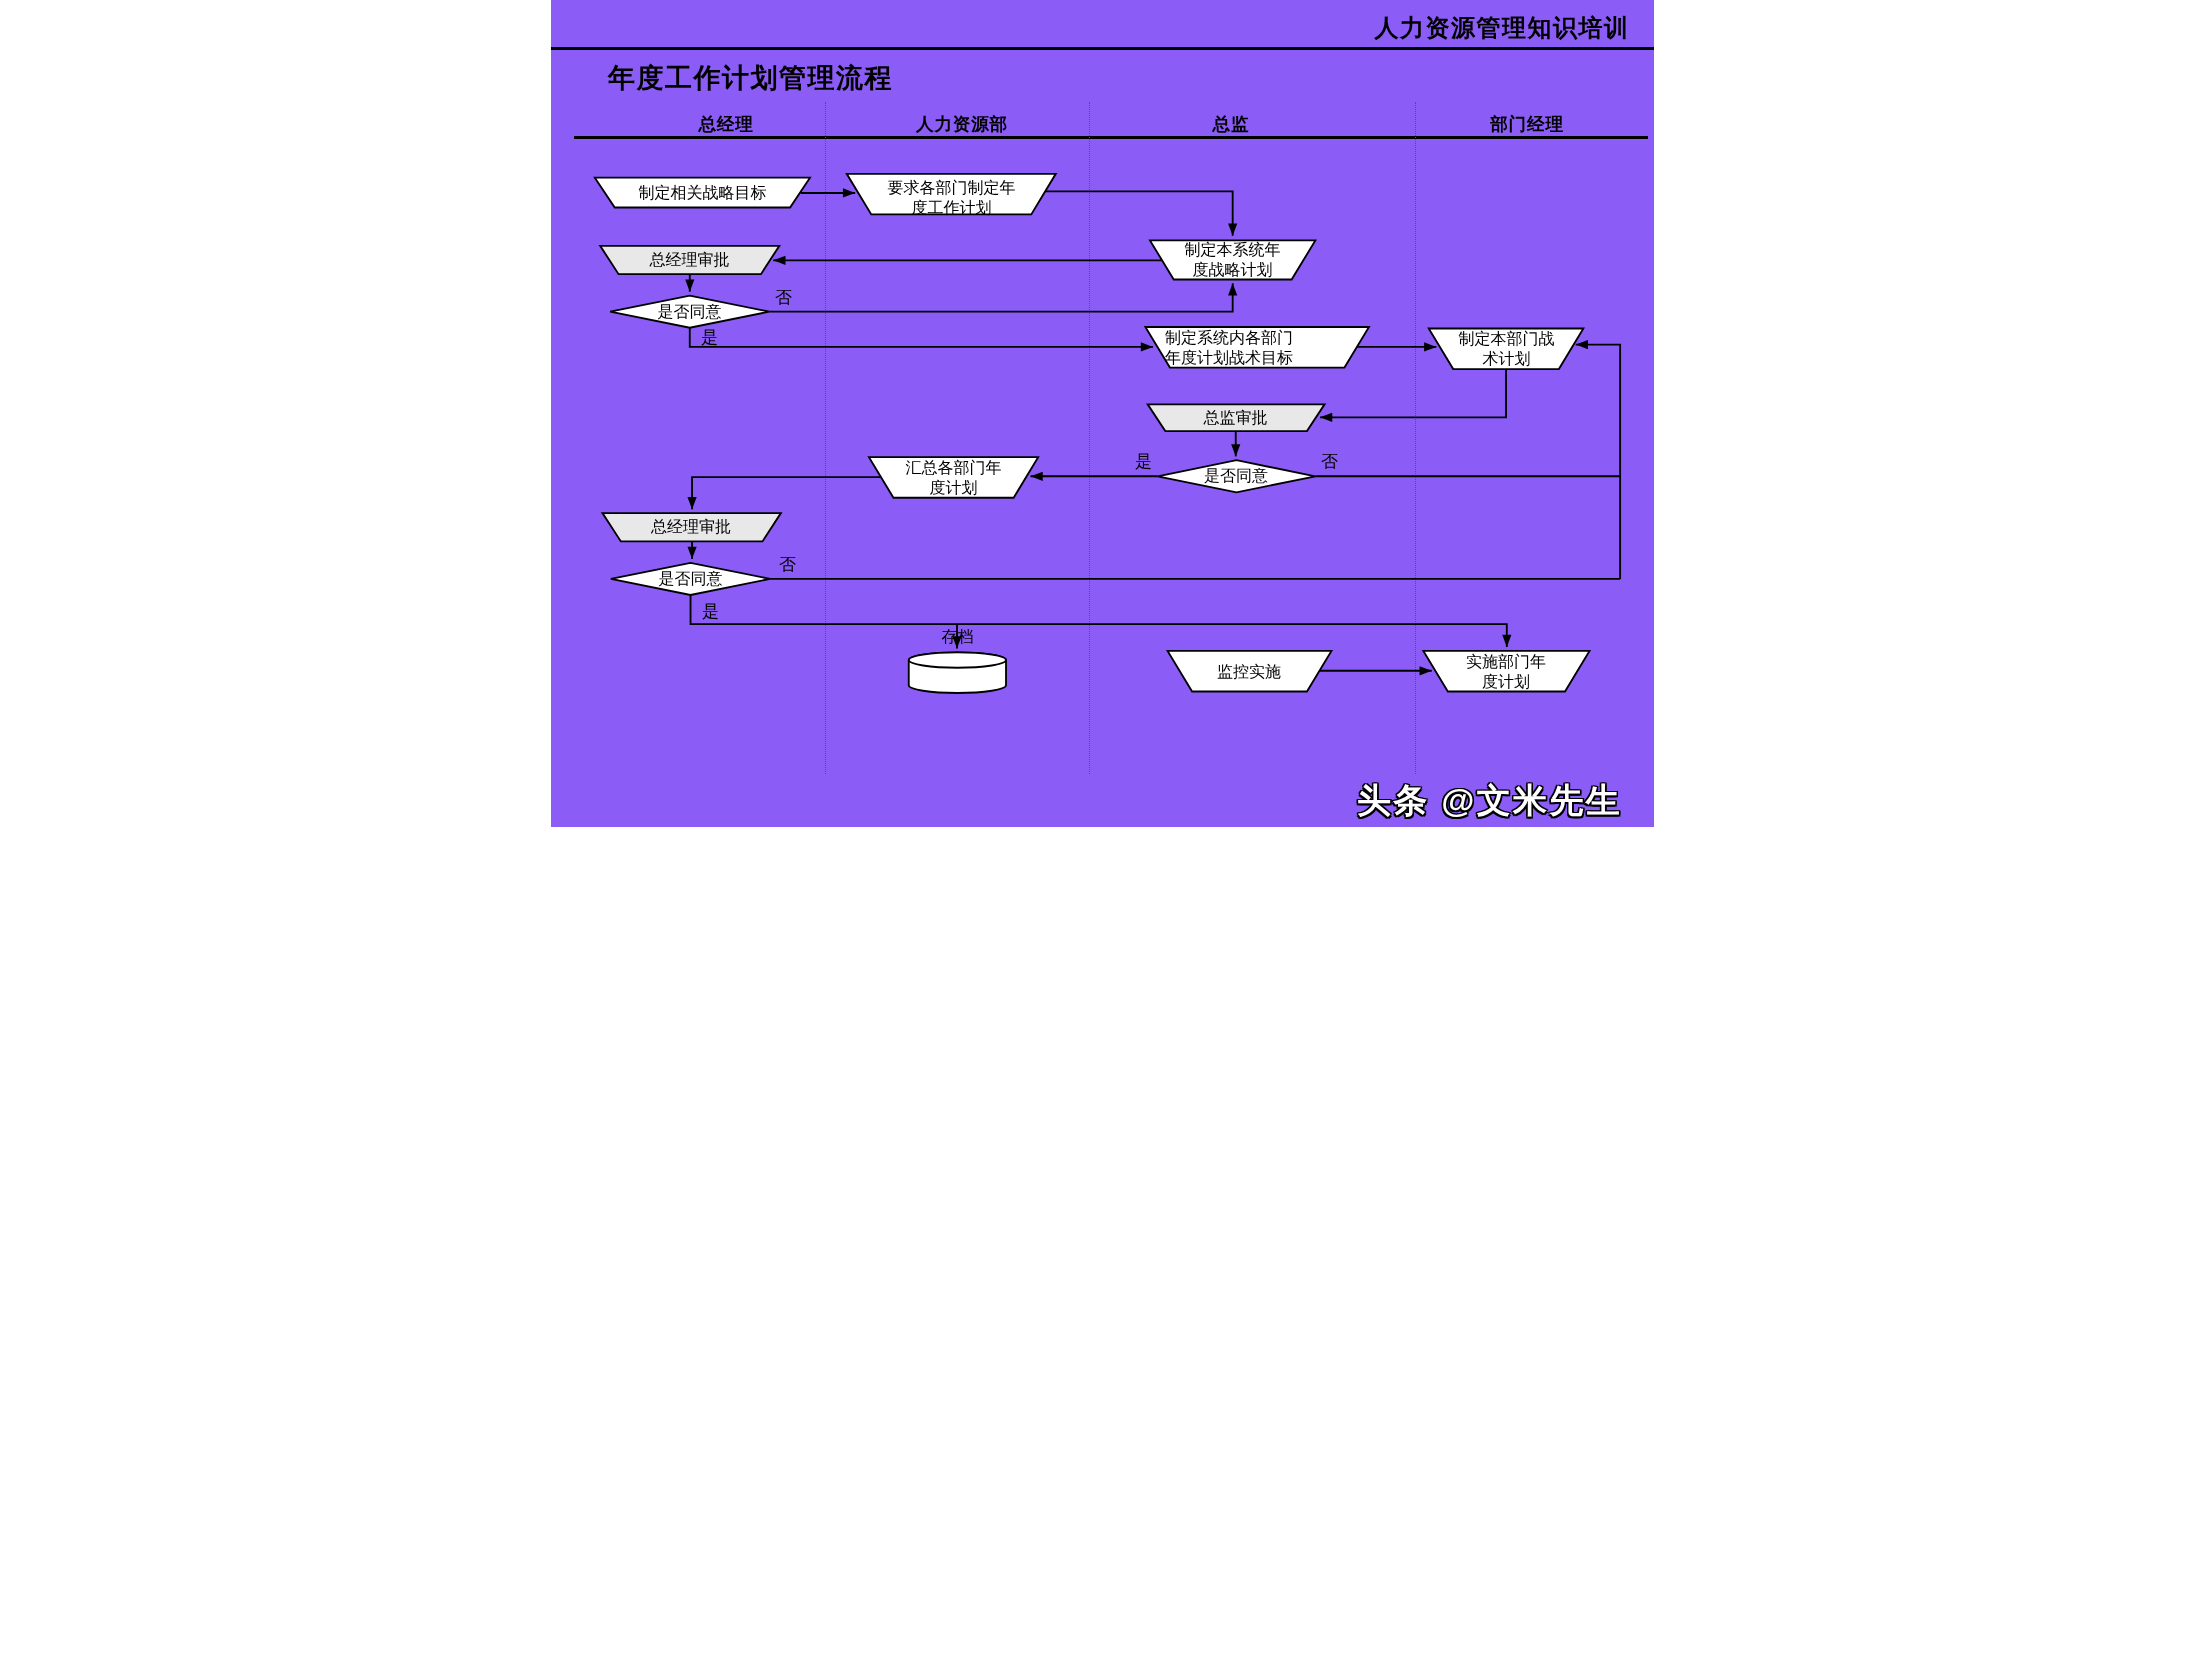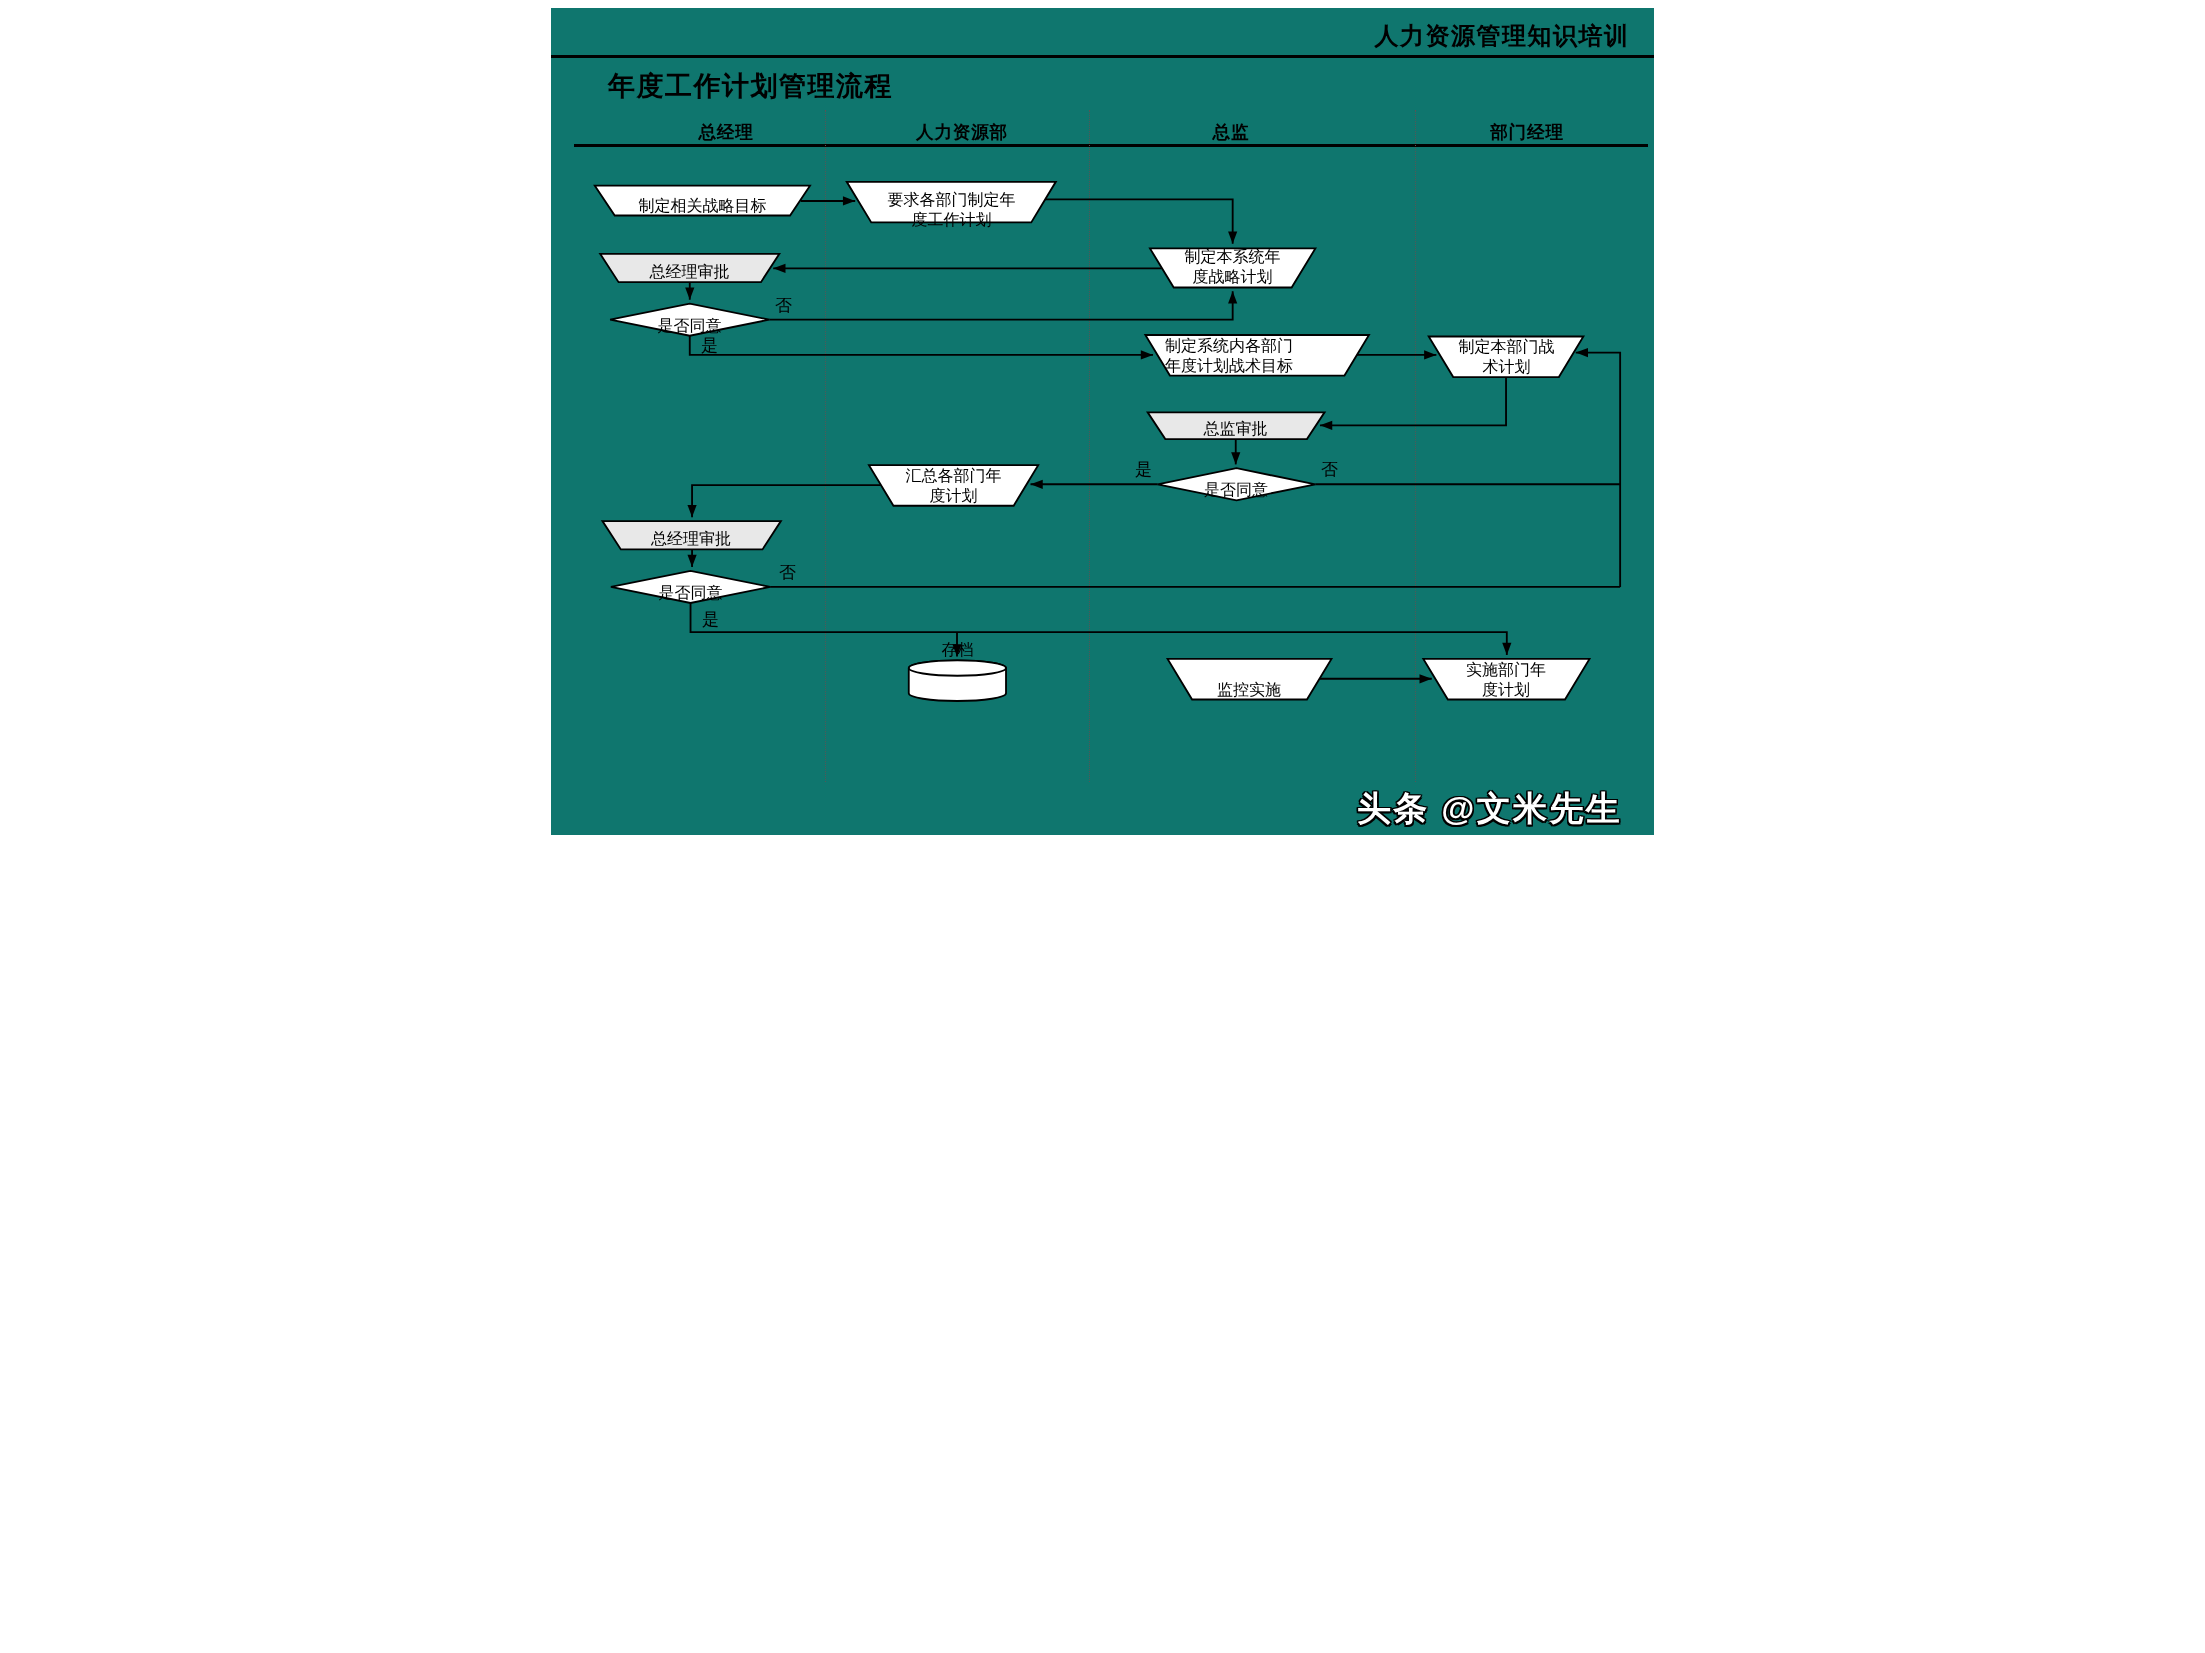--- a/index.html
+++ b/index.html
@@ -1,35 +1,35 @@
 <!DOCTYPE html>
 <html style="font-size:12.3px"><head>
 <meta charset="utf-8">
 <style>
   html,body{margin:0;padding:0;background:#ffffff;}
   body{font-family:"Liberation Sans","DejaVu Sans",sans-serif;color:#000;}
-  .stage{position:relative;width:1103px;height:827px;background:#0f766e;overflow:hidden;margin:8px auto;}
+  .stage{position:relative;width:1103px;height:827px;background:#8b5cf6;overflow:hidden;margin:0 auto;}
 
   .hdr-title{position:absolute;top:12.3px;right:24.5px;font-size:24px;font-weight:600;letter-spacing:1.5px;white-space:nowrap;}
   .top-rule{position:absolute;top:47px;left:0;width:1103px;height:3.1px;background:#000;}
   .page-title{position:absolute;top:60px;left:57px;margin:0;font-size:27px;font-weight:700;letter-spacing:1.5px;white-space:nowrap;}
 
   .lane-title{position:absolute;top:112px;font-size:17.6px;font-weight:700;letter-spacing:0.8px;transform:translateX(-50%);white-space:nowrap;}
   .lane-title.l1{left:175px;} .lane-title.l2{left:411px;} .lane-title.l3{left:680px;text-align:center;} .lane-title.l4{left:976px;}
   .hdr-underline{position:absolute;top:136px;left:23px;width:1074px;height:3.1px;background:#000;}
   .vdiv{position:absolute;top:102px;height:672px;width:0;border-left:1.5px dotted #555;}
   .vdiv.d1{left:274px;} .vdiv.d2{left:538px;} .vdiv.d3{left:864px;}
 
   svg.flow{position:absolute;left:0;top:0;}
   .shape{stroke:#000;stroke-width:2.4;}
   .shape-white{fill:#ffffff;}
   .shape-gray{fill:#e8e8e8;}
   .conn{stroke:#000;stroke-width:2.4;fill:none;}
 
-  .nlabel{position:absolute;display:flex;flex-direction:column;align-items:center;justify-content:flex-end;
+  .nlabel{position:absolute;display:flex;flex-direction:column;align-items:center;justify-content:center;
           text-align:center;font-size:16px;line-height:20px;white-space:nowrap;}
   .nline:empty{display:none;}
   .elabel{position:absolute;font-size:17px;line-height:17px;}
 
   .watermark{position:absolute;top:778px;left:806px;font-size:34px;font-weight:700;letter-spacing:2.3px;color:#fff;white-space:nowrap;
     text-shadow:-1.5px -1.5px 0 #000,1.5px -1.5px 0 #000,-1.5px 1.5px 0 #000,1.5px 1.5px 0 #000,0 1.5px 0 #000,1.5px 0 0 #000,0 -1.5px 0 #000,-1.5px 0 0 #000;}
 </style>
 </head>
 <body>
 

